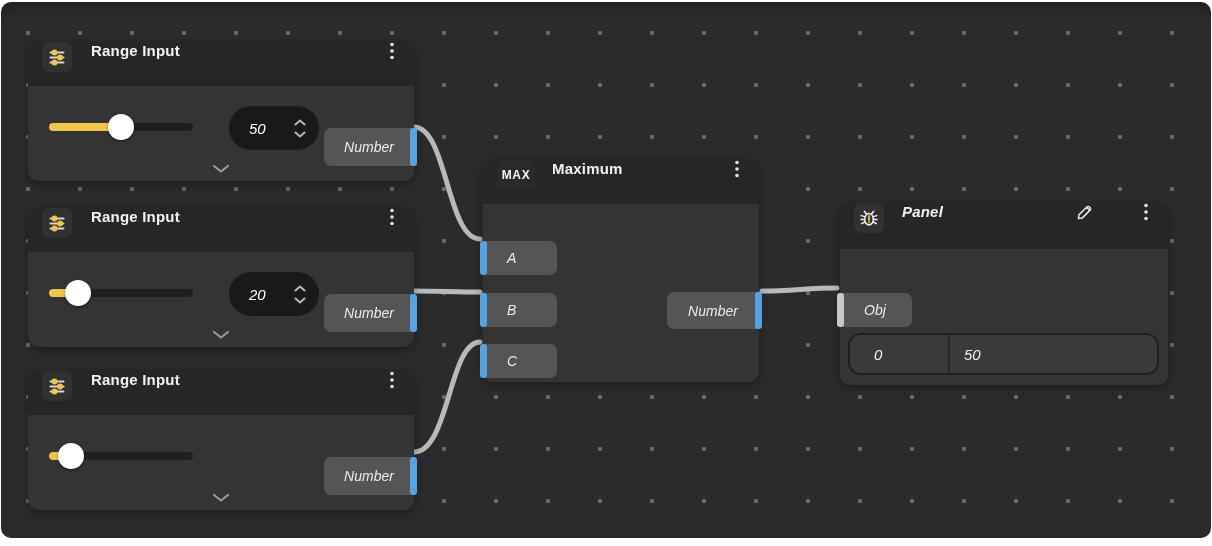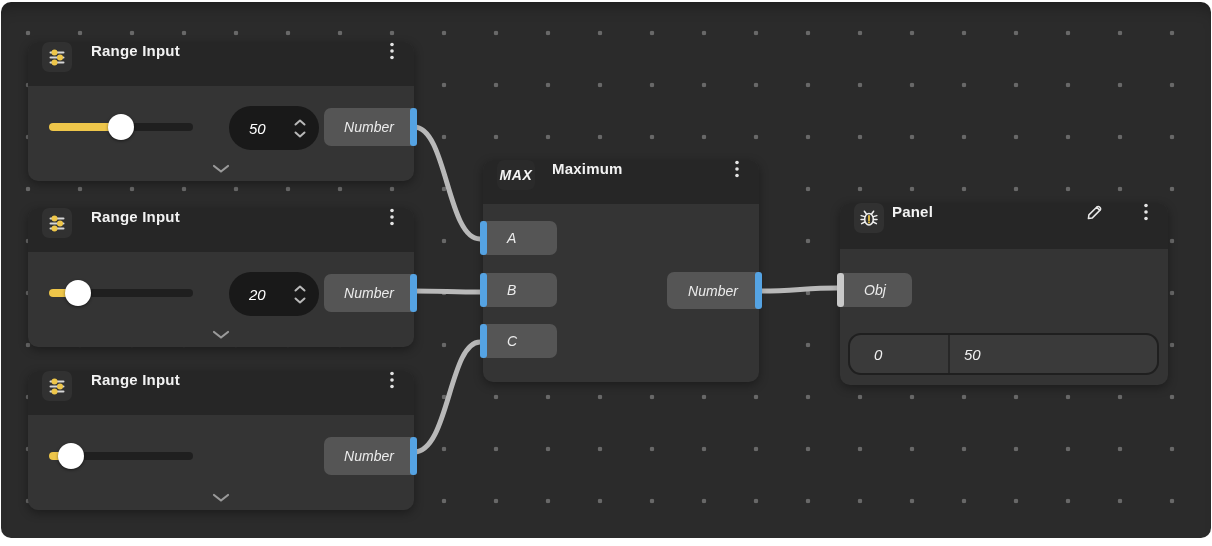--- a/index.html
+++ b/index.html
@@ -23,21 +23,21 @@
   .node-header { height:44px; background:#262626; border-radius:10px 10px 0 0;
           display:flex; align-items:flex-start; padding:0 14px; gap:19px; }
   .icon-box { width:30px; height:30px; border-radius:7px; background:#313131;
           display:flex; align-items:center; justify-content:center; flex:none; }
   .title { font-weight:700; font-size:15px; color:#f2f2f2; letter-spacing:.2px; white-space:nowrap; }
   .spacer { flex:1; }
   .kebab { width:16px; height:18px; display:flex; align-items:center; justify-content:center; cursor:pointer; }
   .node-body { position:relative;font-style:italic; }
 
   
-  .pill { position:absolute; background:#555555; color:#ececec; font-size:14px; }
+  .pill { position:absolute; background:#555555; color:#ececec; font-size:14px;margin-top:20px; }
   .pill .strip { position:absolute; top:0; width:7px; height:100%; border-radius:3px; }
   .strip.blue { background:#55a3e3; }
   .strip.white { background:#c9c9c9; }
   .pill.out { border-radius:7px 0 0 7px; right:0; display:flex; align-items:center; justify-content:center; }
   .pill.out .strip { right:-3px; }
   .pill.in { border-radius:0 7px 7px 0; left:0; display:flex; align-items:center; padding-left:24px; }
   .pill.in .strip { left:-3px; }
 
   
   .range-node { width:386px; height:139px; }
@@ -53,21 +53,21 @@
   .stepper .val { color:#ffffff; font-size:15px; }
   .stepper .arrows { display:flex; flex-direction:column; gap:5px; }
   .stepper .arrows svg { display:block; cursor:pointer; }
   .range-out { left:296px; top:22px; width:90px; height:38px; }
   .footer-chevron { position:absolute; left:50%; bottom:4px; transform:translateX(-50%); cursor:pointer; }
 
   
   .max-node { left:482px; top:158px; width:276px; height:222px; }
   .max-badge { width:38px; height:30px; border-radius:7px; background:#2a2a2a;
                display:flex; align-items:center; justify-content:center;
-               color:#f5f5f5; font-size:14px; font-weight:700; letter-spacing:.6px; flex:none;font-style:italic; }
+               color:#f5f5f5; font-size:12px; font-weight:700; letter-spacing:.6px; flex:none; }
   .max-in-a { top:17px; } .max-in-b { top:69px; } .max-in-c { top:120px; }
   .max-in { width:74px; height:34px; }
   .max-out { top:68px; width:92px; height:37px; }
 
   
   .panel-node { left:839px; top:201px; width:328px; height:182px; }
   .panel-node .node-header { height:46px; }
   .panel-in { top:24px; width:72px; height:34px; padding-left:22px; }
   .panel-table { position:absolute; left:8px; right:9px; top:84px; height:42px;
                  background:#3a3a3a; border:2px solid #1f1f1f; border-radius:13px;
@@ -258,21 +258,21 @@
         <span class="strip blue"></span>
       </div>
       <div class="pill out max-out">
         <span>Number</span>
         <span class="strip blue"></span>
       </div>
     </div>
   </div>
 
   <div class="node panel-node">
-    <div class="node-header" style="gap:8px;">
+    <div class="node-header" style="gap:18px;font-style:italic;">
       <div class="icon-box">
         <svg width="22" height="22" viewBox="0 0 22 22" fill="none" stroke="#eeeeee" stroke-width="1.5" stroke-linecap="round">
           <ellipse cx="11" cy="12.2" rx="4.3" ry="5.8"></ellipse>
           <path d="M8.6,7.2 L6.4,4.2"></path>
             <path d="M13.4,7.2 L15.6,4.2"></path>
           <path d="M6.7,9.6 L3.2,8.6"></path>
             <path d="M6.5,12.4 L3,12.4"></path>
             <path d="M6.8,15 L3.6,16.6"></path>
           <path d="M15.3,9.6 L18.8,8.6"></path>
             <path d="M15.5,12.4 L19,12.4"></path>

